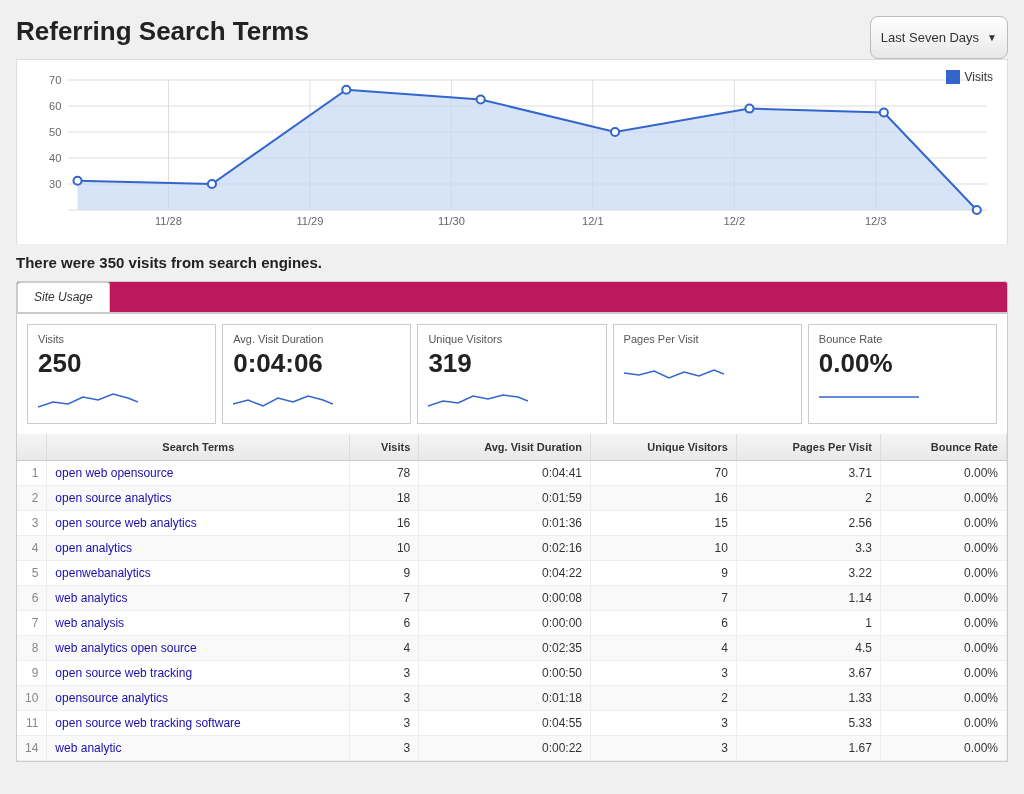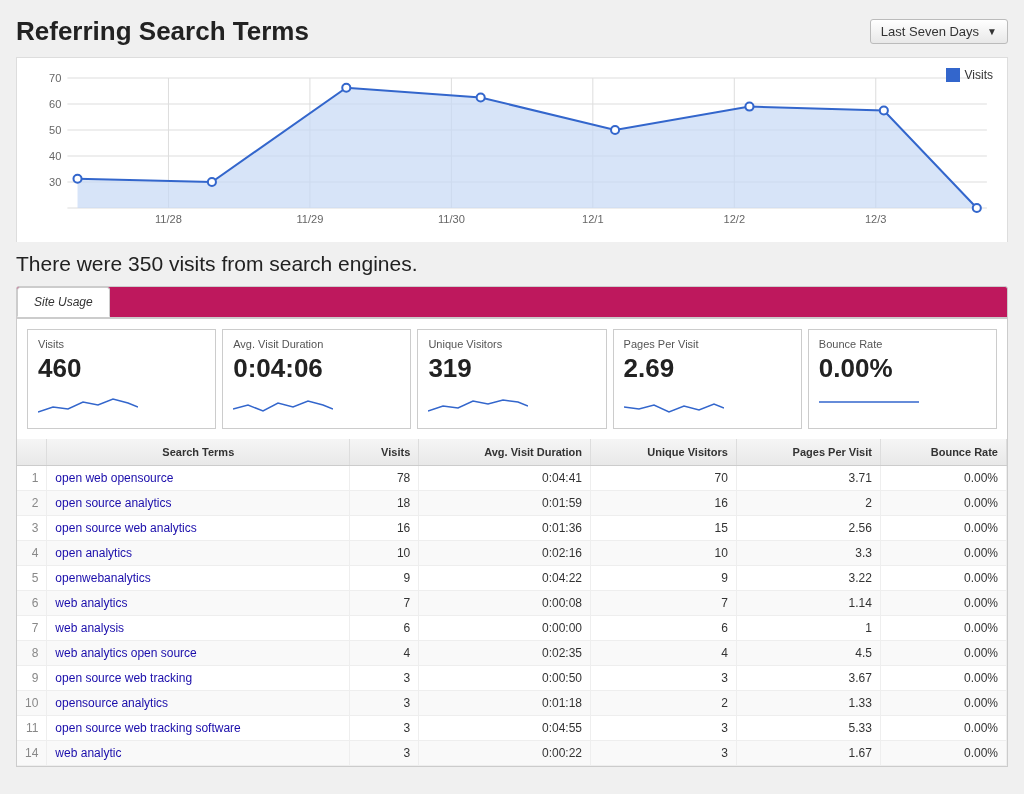--- a/index.html
+++ b/index.html
@@ -10,35 +10,34 @@
       color: #333;
       padding: 16px;
     }
     .page-container {
       background: #f0f0f0;
       max-width: 1000px;
     }
     .header-row {
       display: flex;
       justify-content: space-between;
-      align-items: center;
-      margin-bottom: 10px;
+      align-items: flex-start;
     }
     .page-title {
       font-size: 26px;
       font-weight: bold;
       color: #222;
     }
     .date-range-btn {
       display: flex;
       align-items: center;
       border: 1px solid #bbb;
       background: linear-gradient(to bottom, #fff, #e8e8e8);
-      border-radius: 3px;
-      padding: 4px 10px;
+      border-radius: 8px;
+      padding: 13px 10px;
       cursor: pointer;
       font-size: 13px;
       color: #333;
     }
     .date-range-btn span.arrow {
       margin-left: 8px;
       font-size: 10px;
     }
     .chart-container {
       background: #fff;
@@ -58,22 +57,22 @@
       color: #333;
     }
     .legend-box {
       width: 14px;
       height: 14px;
       background: #3366cc;
       display: inline-block;
       margin-right: 5px;
     }
     .summary-text {
-      font-size: 21px;
-      font-weight: normal;
+      font-size: 15px;
+      font-weight: bold;
       margin: 10px 0 10px 0;
       color: #222;
     }
     .tabs-section {
       background: #be185d;
       border: 1px solid #ccc;
       border-radius: 3px 3px 0 0;
       font-style: italic;
     }
     .tab-bar {
@@ -248,42 +247,41 @@
     <div class="tab-bar">
       <div class="tab-item active">
         <span>Site Usage</span>
       </div>
     </div>
   </div>
 
   <div class="metrics-row">
     <div class="metric-card">
       <div class="metric-label">Visits</div>
-      <div class="metric-value">460</div>
+      <div class="metric-value">250</div>
       <svg class="metric-sparkline" viewBox="0 0 100 30">
         <polyline points="0,25 15,20 30,22 45,15 60,18 75,12 90,16 100,20" fill="none" stroke="#3366cc" stroke-width="1.5"></polyline>
       </svg>
     </div>
     <div class="metric-card">
       <div class="metric-label">Avg. Visit Duration</div>
       <div class="metric-value">0:04:06</div>
       <svg class="metric-sparkline" viewBox="0 0 100 30">
         <polyline points="0,22 15,18 30,24 45,16 60,20 75,14 90,18 100,22" fill="none" stroke="#3366cc" stroke-width="1.5"></polyline>
       </svg>
     </div>
     <div class="metric-card">
       <div class="metric-label">Unique Visitors</div>
       <div class="metric-value">319</div>
       <svg class="metric-sparkline" viewBox="0 0 100 30">
         <polyline points="0,24 15,19 30,21 45,14 60,17 75,13 90,15 100,19" fill="none" stroke="#3366cc" stroke-width="1.5"></polyline>
       </svg>
     </div>
     <div class="metric-card">
       <div class="metric-label">Pages Per Visit</div>
-      <div class="metric-value">2.69</div>
       <svg class="metric-sparkline" viewBox="0 0 100 30">
         <polyline points="0,20 15,22 30,18 45,25 60,19 75,23 90,17 100,21" fill="none" stroke="#3366cc" stroke-width="1.5"></polyline>
       </svg>
     </div>
     <div class="metric-card">
       <div class="metric-label">Bounce Rate</div>
       <div class="metric-value">0.00%</div>
       <svg class="metric-sparkline" viewBox="0 0 100 30">
         <polyline points="0,15 100,15" fill="none" stroke="#3366cc" stroke-width="1.5"></polyline>
       </svg>

